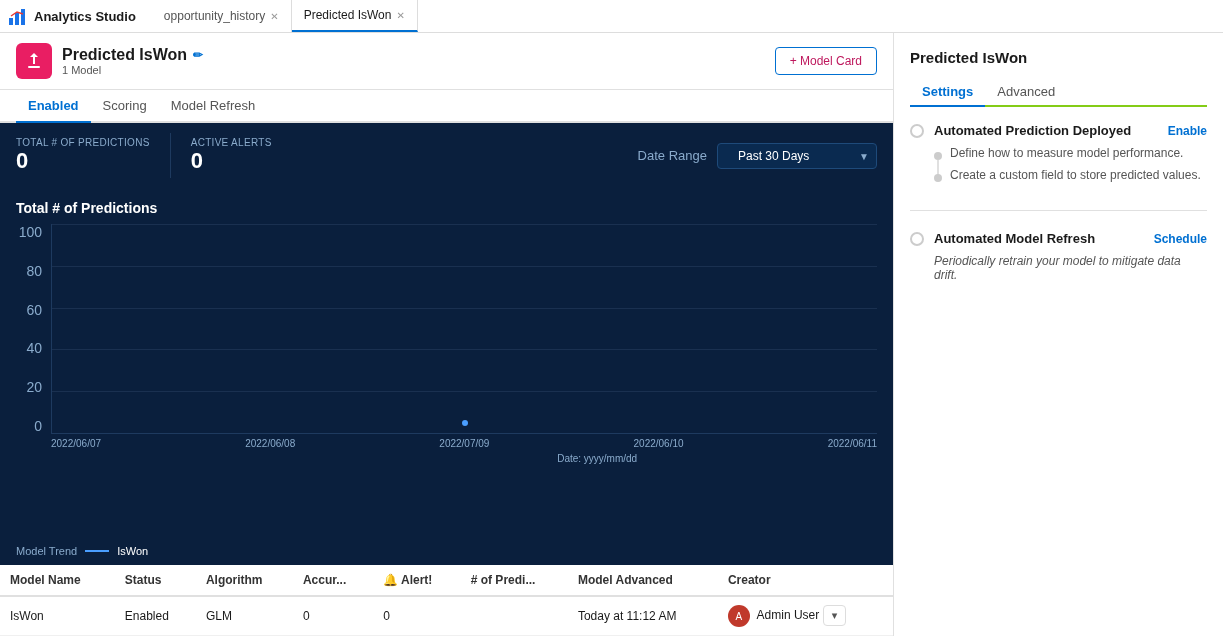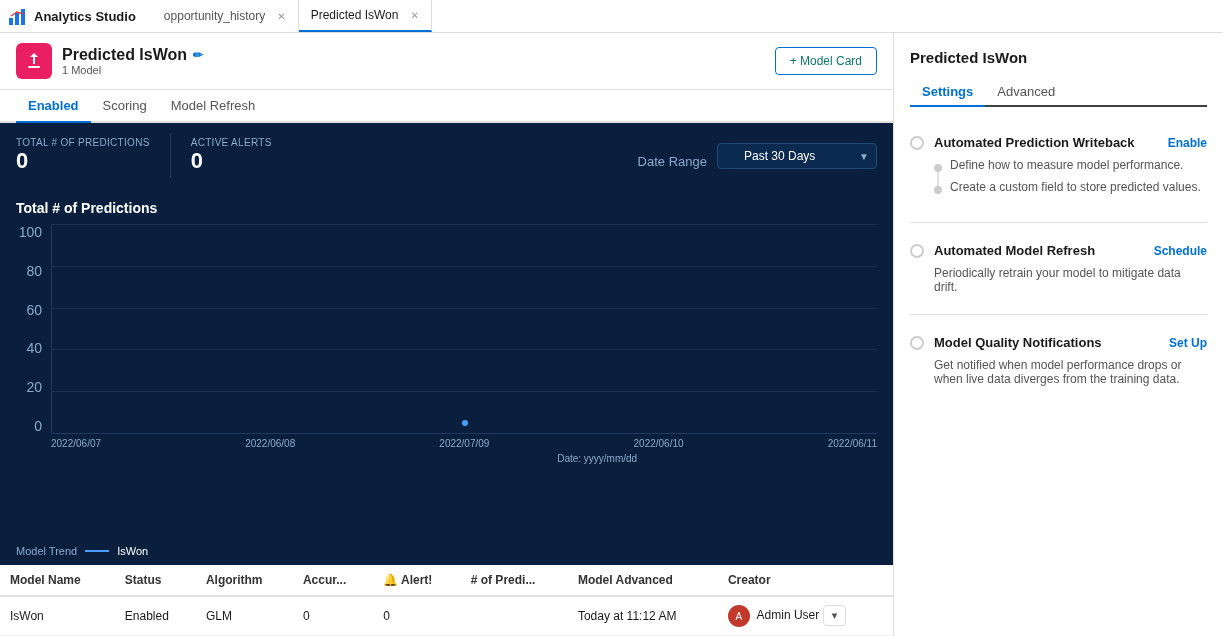--- a/index.html
+++ b/index.html
@@ -34,21 +34,21 @@
       height: 100%;
     }
     .tab {
       display: flex;
       align-items: center;
       padding: 8px 12px;
       font-size: 12px;
       color: #555;
       border-right: 1px solid #ddd;
       cursor: pointer;
-      gap: 12px;
+      gap: 5px;
       height: 100%;
     }
     .tab.active {
       background: #fff;
       color: #1a1a1a;
       border-bottom: 2px solid #0070d2;
     }
     .tab-close {
       font-size: 10px;
       color: #999;
@@ -106,21 +106,21 @@
       font-size: 12px;
       color: #0070d2;
       cursor: pointer;
     }
     .header-text .subtitle {
       font-size: 11px;
       color: #555;
     }
     .model-card-btn {
       border: 1px solid #0070d2;
-      color: #0f766e;
+      color: #be185d;
       background: #fff;
       padding: 6px 14px;
       border-radius: 4px;
       font-size: 12px;
       cursor: pointer;
       display: flex;
       align-items: center;
       gap: 4px;
     }
 
@@ -163,33 +163,33 @@
       text-transform: uppercase;
       letter-spacing: 0.3px;
     }
     .stat-value {
       font-size: 22px;
       font-weight: 600;
       color: #fff;
     }
     .date-range-section {
       display: flex;
-      align-items: flex-end;
+      align-items: center;
       margin-left: auto;
       gap: 10px;
     }
     .date-range-label {
       font-size: 13px;
       color: #8aabcc;
     }
     .date-range-select {
       background: #0a2a50;
       border: 1px solid #1e4a7a;
       color: #fff;
-      padding: 5px 30px 5px 26px;
+      padding: 5px 30px 5px 20px;
       font-size: 12px;
       border-radius: 4px;
       cursor: pointer;
       appearance: none;
       -webkit-appearance: none;
       width: 160px;
     }
     .date-range-wrapper {
       position: relative;
     }
@@ -352,22 +352,22 @@
       padding: 16px 16px 0;
     }
     .right-panel-title {
       font-size: 15px;
       font-weight: 600;
       color: #1a1a1a;
       margin-bottom: 12px;
     }
     .panel-tabs {
       display: flex;
-      border-bottom: 2px solid #404040;
-      margin-bottom: 12px;
+      border-bottom: 2px solid #84cc16;
+      margin-bottom: 0;
     }
     .panel-tab {
       padding: 6px 12px;
       font-size: 13px;
       color: #555;
       cursor: pointer;
       border-bottom: 2px solid transparent;
       margin-bottom: -2px;
     }
     .panel-tab.active {
@@ -607,53 +607,41 @@
         <div class="panel-tab active">Settings</div>
         <div class="panel-tab">Advanced</div>
       </div>
     </div>
     <div class="panel-content">
 
       <div class="setting-item">
         <div class="setting-header">
           <div class="setting-radio"></div>
           <div class="setting-title-row">
-            <span class="setting-title">Automated Prediction Writeback</span>
+            <span class="setting-title">Automated Prediction Deployed</span>
             <span class="setting-action">Enable</span>
           </div>
         </div>
         <div class="setting-body">
           <ul class="setting-desc-list">
             <li>Define how to measure model performance.</li>
             <li>Create a custom field to store predicted values.</li>
           </ul>
         </div>
       </div>
 
       <div class="setting-item">
         <div class="setting-header">
           <div class="setting-radio"></div>
           <div class="setting-title-row">
             <span class="setting-title">Automated Model Refresh</span>
             <span class="setting-action">Schedule</span>
           </div>
         </div>
         <div class="setting-body">
-          <p style="font-size:12px; color:#555;">Periodically retrain your model to mitigate data drift.</p>
-        </div>
-      </div>
-
-      <div class="setting-item">
-        <div class="setting-header">
-          <div class="setting-radio"></div>
-          <div class="setting-title-row">
-            <span class="setting-title">Model Quality Notifications</span>
-            <span class="setting-action">Set Up</span>
-          </div>
-        </div>
-        <div class="setting-body">
-          <p style="font-size:12px; color:#555;">Get notified when model performance drops or when live data diverges from the training data.</p>
-        </div>
-      </div>
+          <p style="font-size:12px; color:#555;font-style:italic;">Periodically retrain your model to mitigate data drift.</p>
+        </div>
+      </div>
+
 
     </div>
   </div>
 </div>
 
 </body></html>

